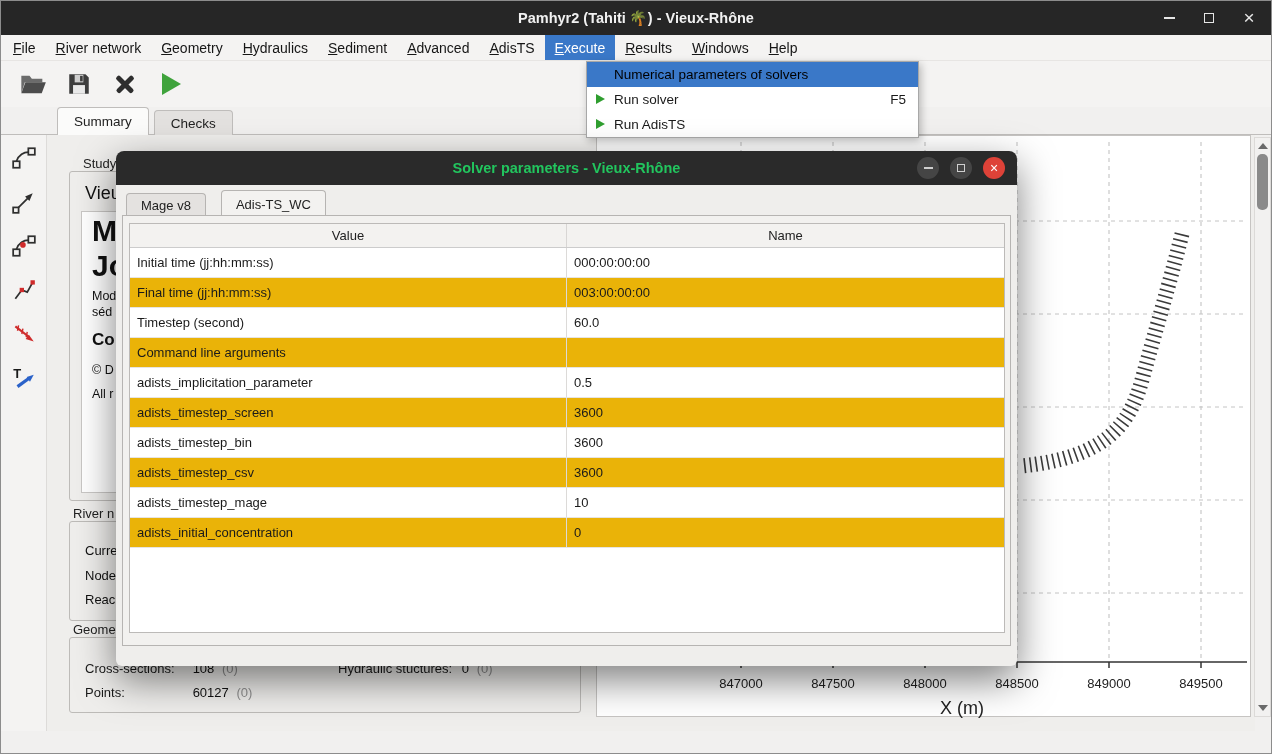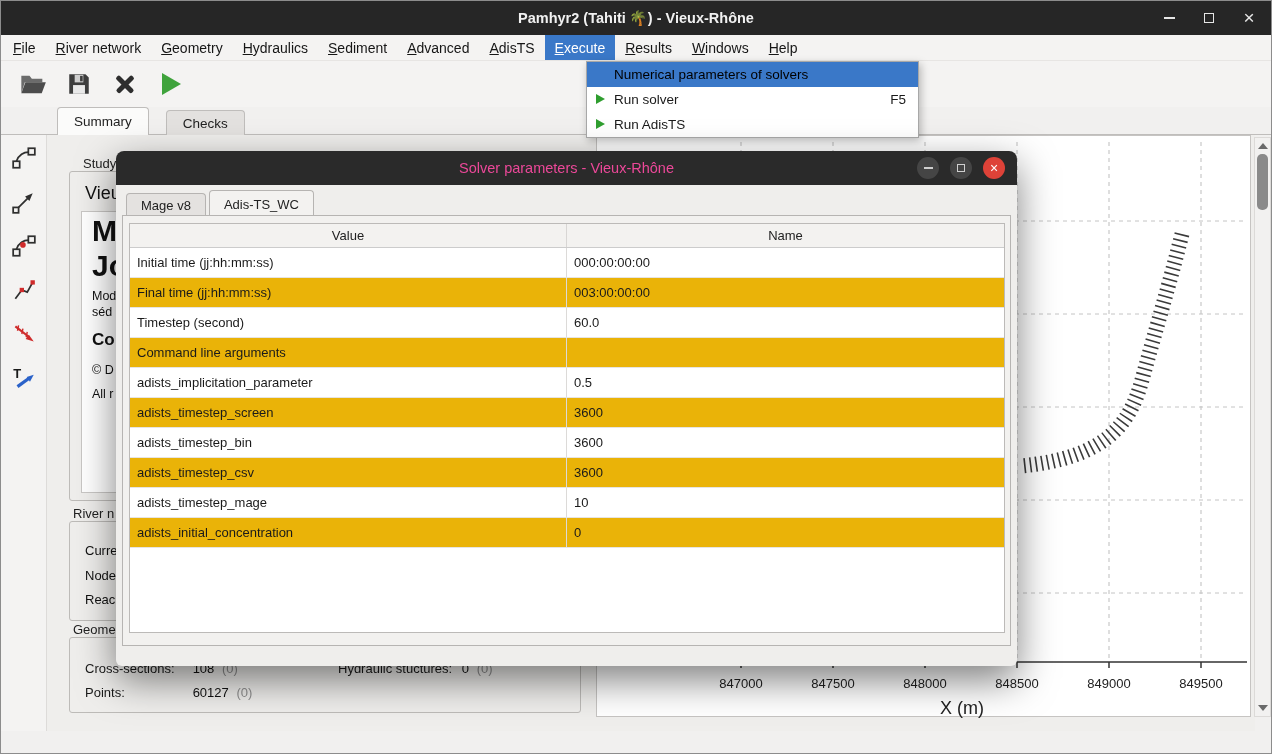--- a/index.html
+++ b/index.html
@@ -26,21 +26,21 @@
   .toolbar{position:absolute;top:60px;left:0;width:100%;height:46px;background:#f4f3f2;display:flex;align-items:center;gap:6px;padding-left:12px}
   .tool-btn{width:40px;height:40px;display:flex;align-items:center;justify-content:center;border-radius:4px}
   .xwrap{position:relative;width:24px;height:24px}
   .xwrap i{position:absolute;left:1px;top:10px;width:22px;height:4.5px;background:#2e2e2e;border-radius:2px}
   .xwrap i:first-child{transform:rotate(45deg)}
   .xwrap i:last-child{transform:rotate(-45deg)}
   .play-tri{width:0;height:0;border-left:19px solid #3fa33c;border-top:11px solid transparent;border-bottom:11px solid transparent}
 
   
   .tabbar{position:absolute;top:106px;left:0;width:100%;height:28px;background:#f1f0ef;border-bottom:1px solid #bfbdbb;padding-left:56px;display:flex;align-items:flex-end}
-  .tab{height:25px;padding:0 16px;display:flex;align-items:center;font-size:13.5px;background:#e3e1df;border:1px solid #bfbdbb;border-bottom:none;border-radius:4px 4px 0 0;margin-right:17px;position:relative;top:1px;color:#222}
+  .tab{height:25px;padding:0 16px;display:flex;align-items:center;font-size:13.5px;background:#e3e1df;border:1px solid #bfbdbb;border-bottom:none;border-radius:4px 4px 0 0;margin-right:5px;position:relative;top:1px;color:#222}
   .tab.active{background:#fbfbfa;height:28px}
 
   
   .content{position:absolute;top:134px;left:0;width:1254px;height:596px;background:#efeeec}
   .iconstrip{position:absolute;left:0;top:0;width:46px;height:100%;background:#f4f3f2;border-right:1px solid #dddbd9;display:flex;flex-direction:column;align-items:center;padding-top:6px;gap:10px}
   .strip-btn{width:34px;height:34px;display:flex;align-items:center;justify-content:center;border-radius:3px}
 
   .groupbox{position:absolute;border:1px solid #bdbbb8;border-radius:3px}
   .gb-label{position:absolute;background:#efeeec;padding:0 4px;font-size:13px;color:#222;white-space:nowrap;overflow:hidden}
   .study-html{position:absolute;left:80px;top:76px;width:492px;height:282px;background:#fff;border:1px solid #c9c7c5;overflow:hidden}
@@ -70,28 +70,28 @@
   
   .dropdown{position:absolute;left:585px;top:60px;width:333px;background:#fff;border:1px solid #a8a8a8;box-shadow:2px 3px 8px rgba(0,0,0,.25);z-index:40;padding:0}
   .dd-item{position:relative;height:25px;display:flex;align-items:center;padding-left:27px;font-size:13.5px;color:#1a1a1a}
   .dd-item.hl{background:#3a78c8;color:#000000}
   .dd-play{position:absolute;left:9px;top:7px;width:0;height:0;border-left:9px solid #2f9e2f;border-top:5.5px solid transparent;border-bottom:5.5px solid transparent}
   .dd-sc{position:absolute;right:12px;color:inherit}
 
   
   .dialog{position:absolute;left:115px;top:150px;width:901px;height:515px;background:#efeeec;border-radius:8px 8px 6px 6px;box-shadow:0 14px 38px rgba(0,0,0,.5);z-index:50}
   .dlg-titlebar{position:absolute;left:0;top:0;width:100%;height:34px;background:#2a2a2a;border-radius:8px 8px 0 0;display:flex;align-items:center;justify-content:center}
-  .dlg-title{color:#ec4899;font-size:14.5px;font-weight:normal}
+  .dlg-title{color:#22c55e;font-size:14.5px;font-weight:bold}
   .dlg-controls{position:absolute;right:12px;top:6px;display:flex;gap:11px}
   .circ{width:22px;height:22px;border-radius:50%;background:#454545;display:flex;align-items:center;justify-content:center}
   .circ .bar{width:9px;height:2px;background:#cfcfcf}
   .circ .box{width:8px;height:8px;border:1.2px solid #cfcfcf}
   .circ.red{background:#de4238;color:#fff;font-size:14px;line-height:10px}
   .dlg-tabs{position:absolute;left:10px;top:38px;height:27px;display:flex;align-items:flex-end}
-  .dlg-tab{height:24px;padding:8px 14px;display:flex;align-items:center;font-size:13px;background:#e4e2e0;border:1px solid #b6b4b2;border-bottom:none;border-radius:4px 4px 0 0;margin-right:3px;position:relative;top:1px;color:#222}
+  .dlg-tab{height:24px;padding:8px 14px;display:flex;align-items:center;font-size:13px;background:#e4e2e0;border:1px solid #b6b4b2;border-bottom:none;border-radius:4px 4px 0 0;margin-right:15px;position:relative;top:1px;color:#222}
   .dlg-tab.active{background:#f3f2f0;height:27px}
   .dlg-pane{position:absolute;left:6px;top:64px;width:889px;height:431px;border:1px solid #b6b4b2;background:#f2f1ef}
   .ptable{position:absolute;left:6px;top:7px;width:876px;height:410px;background:#fff;border:1px solid #bcbab8;overflow:hidden}
   .thead{display:flex;height:24px;background:#f3f2f0;border-bottom:1px solid #ccc;font-size:13px;color:#222}
   .thead div{width:50%;display:flex;align-items:center;justify-content:center;border-right:1px solid #d8d6d4}
   .thead div:last-child{border-right:none}
   .trow{display:flex;height:30px;border-bottom:1px solid #e6e4e2;font-size:13px;background:#fff}
   .trow.alt{background:#eab308}
   .trow div{width:50%;display:flex;align-items:center;padding-left:7px;border-right:1px solid #dcdad8;overflow:hidden;white-space:nowrap}
   .trow div:last-child{border-right:none}

